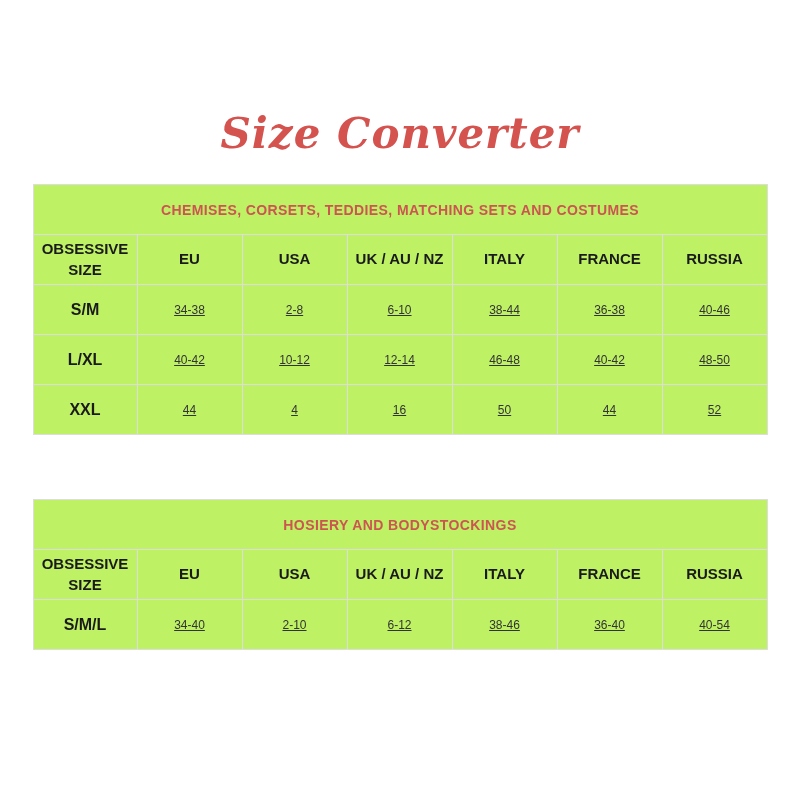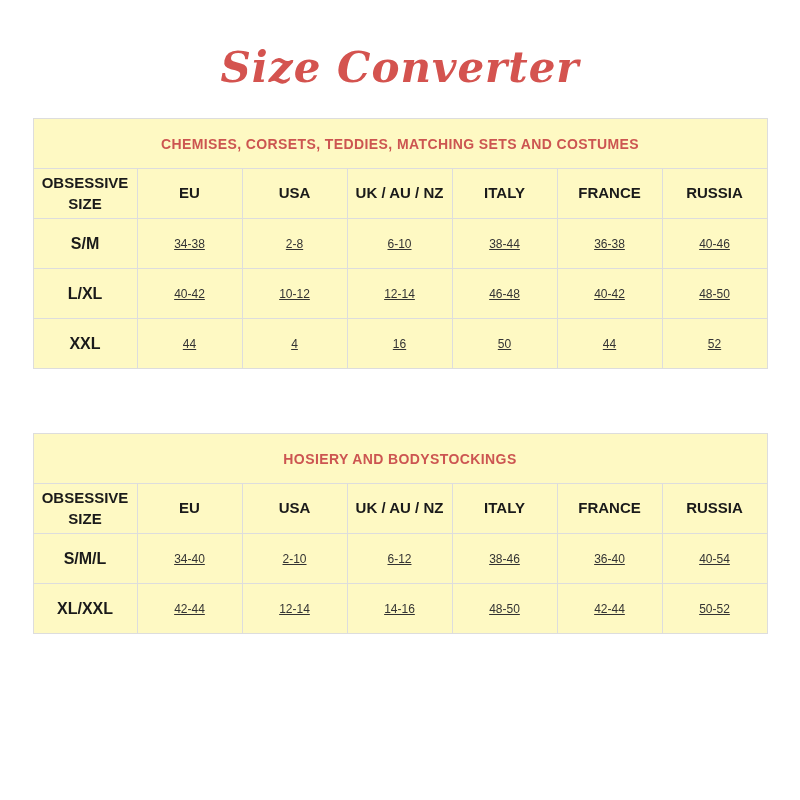--- a/index.html
+++ b/index.html
@@ -6,41 +6,41 @@
     margin: 0;
     padding: 0;
     background: #ffffff;
     width: 800px;
     height: 800px;
     font-family: "Liberation Sans", sans-serif;
   }
   .page {
     width: 800px;
     height: 800px;
-    padding-top: 40px;
+    padding-top: 106px;
     box-sizing: border-box;
     background: #ffffff;
   }
   .page-title {
     margin: 0 0 22px 0;
     text-align: center;
     font-family: "DejaVu Serif", serif;
     font-style: italic;
     font-weight: 600;
     font-size: 42px;
     line-height: 56px;
     color: #d4534f;
     letter-spacing: 1px;
   }
   table.size-table {
     width: 735px;
     margin: 0 auto;
     border-collapse: collapse;
     table-layout: fixed;
-    background: #fef9c3;
+    background: #bef264;
   }
   table.size-table + table.size-table {
     margin-top: 64px;
   }
   .size-table th, .size-table td {
     border: 1px solid #dddddd;
     height: 50px;
     box-sizing: border-box;
     text-align: center;
     vertical-align: middle;
@@ -157,25 +157,16 @@
       </tr>
       <tr>
         <td class="size-label">S/M/L</td>
         <td class="value-cell">34-40</td>
         <td class="value-cell">2-10</td>
         <td class="value-cell">6-12</td>
         <td class="value-cell">38-46</td>
         <td class="value-cell">36-40</td>
         <td class="value-cell">40-54</td>
       </tr>
-      <tr>
-        <td class="size-label">XL/XXL</td>
-        <td class="value-cell">42-44</td>
-        <td class="value-cell">12-14</td>
-        <td class="value-cell">14-16</td>
-        <td class="value-cell">48-50</td>
-        <td class="value-cell">42-44</td>
-        <td class="value-cell">50-52</td>
-      </tr>
     </tbody>
   </table>
 
 </div>
 
 </body></html>

